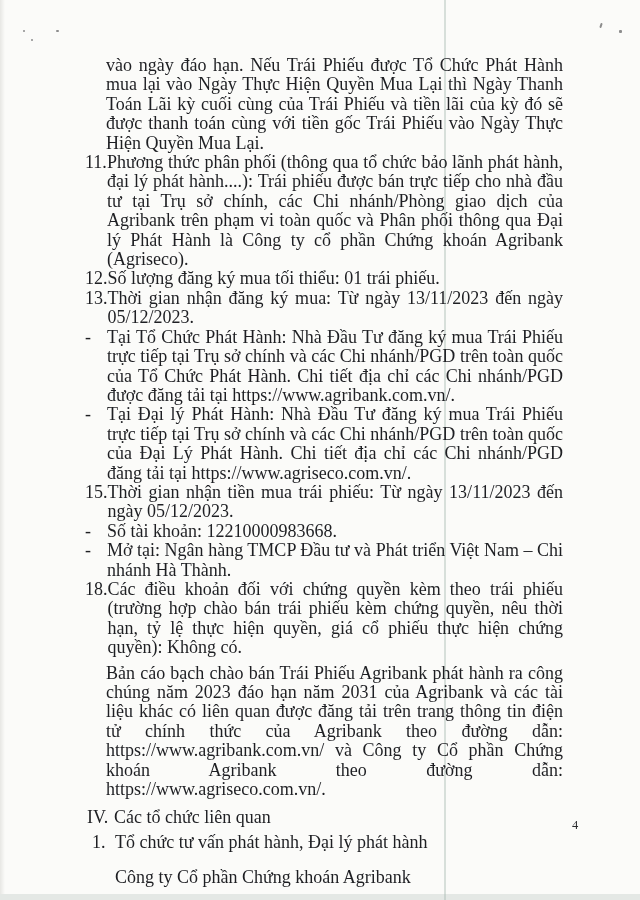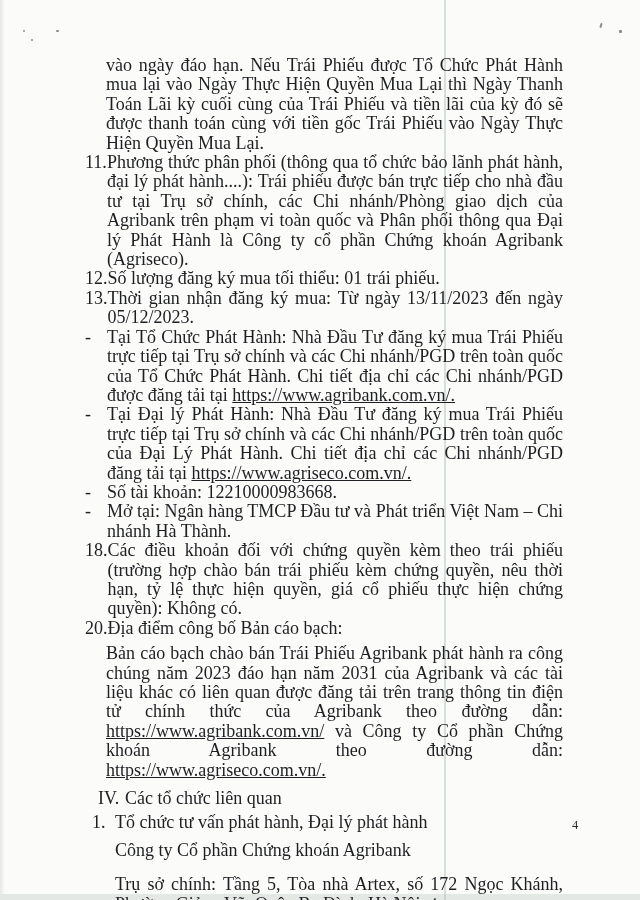--- a/index.html
+++ b/index.html
@@ -15,26 +15,26 @@
     font-size: 18px; line-height: 19.4px;
   }
   .row { display: flex; align-items: flex-start; }
   .num { flex: 0 0 22px; }
   .body { flex: 1; text-align: justify; }
   .para { text-align: justify; }
   .intro { margin-left: 21px; }
   .p20 { margin-left: 21px; margin-top: 6px; }
   .b { font-weight: normal; }
   .i { }
-  .u { text-decoration: underline; }
+  .u { }
   .siv { margin-top: 9px; }
-  .siv .num { flex: 0 0 27px; margin-left: 13px; }
+  .siv .num { flex: 0 0 27px; margin-left: 2px; }
   .sub1 { margin-top: 5px; margin-left: 7px; }
   .sub1 .num { flex: 0 0 23px; }
-  .comp { margin-left: 30px; margin-top: 8px; }
+  .comp { margin-left: 30px; margin-top: 16px; }
   .addr { margin-left: 30px; margin-top: 15px; }
   .sig { display: inline-block; vertical-align: -34px; margin-left: 3px; overflow: visible; }
   .pagenum { position: absolute; left: 572px; top: 818px; font-size: 12.5px; color: #2a2b2e; }
   .fold { position: absolute; left: 444px; top: 0; width: 2px; height: 900px;
           background: rgba(170,188,180,0.45); }
   .edgeL { position: absolute; left: 0; top: 0; width: 5px; height: 900px;
            background: linear-gradient(to right, #e7e7e4, rgba(231,231,228,0)); }
   .edgeB { position: absolute; left: 0; bottom: 0; width: 640px; height: 6px; background: #e4e8e5; }
   .speck { position: absolute; background: #8d8d8d; border-radius: 1px; }
   .s1 { left: 23px; top: 30px; width: 2px; height: 2px; }
@@ -79,43 +79,43 @@
   <div class="row">
     <span class="num">-</span>
     <div class="body"><span>Tại Tổ Chức Phát Hành: Nhà Đầu Tư đăng ký mua Trái Phiếu trực tiếp tại Trụ sở chính và các Chi nhánh/PGD trên toàn quốc của Tổ Chức Phát Hành. Chi tiết địa chỉ các Chi nhánh/PGD được đăng tải tại </span><span class="u">https://www.agribank.com.vn/.</span></div>
   </div>
 
   <div class="row">
     <span class="num">-</span>
     <div class="body"><span>Tại Đại lý Phát Hành: Nhà Đầu Tư đăng ký mua Trái Phiếu trực tiếp tại Trụ sở chính và các Chi nhánh/PGD trên toàn quốc của Đại Lý Phát Hành. Chi tiết địa chỉ các Chi nhánh/PGD đăng tải tại </span><span class="u">https://www.agriseco.com.vn/.</span></div>
   </div>
 
+  <div class="row">
+    <span class="num">15.</span>
+    <div class="body"><span>Thời gian nhận tiền mua trái phiếu: </span><span class="b">Từ ngày 13/11/2023 đến ngày 05/12/2023</span><span>.</span></div>
+  </div>
 
 
   <div class="row">
     <span class="num">-</span>
     <div class="body"><span>Số tài khoản: 12210000983668.</span></div>
   </div>
 
   <div class="row">
     <span class="num">-</span>
     <div class="body"><span>Mở tại: Ngân hàng TMCP Đầu tư và Phát triển Việt Nam – Chi nhánh Hà Thành.</span></div>
   </div>
 
 
   <div class="row">
     <span class="num">18.</span>
     <div class="body"><span>Các điều khoản đối với chứng quyền kèm theo trái phiếu </span><span class="i">(trường hợp chào bán trái phiếu kèm chứng quyền, nêu thời hạn, tỷ lệ thực hiện quyền, giá cổ phiếu thực hiện chứng quyền)</span><span>: Không có.</span></div>
   </div>
 
 
-  <div class="row">
-    <span class="num">20.</span>
-    <div class="body"><span>Địa điểm công bố Bản cáo bạch:</span></div>
-  </div>
 
   <div class="para p20"><span>Bản cáo bạch chào bán Trái Phiếu Agribank phát hành ra công chúng năm 2023 đáo hạn năm 2031 của Agribank và các tài liệu khác có liên quan được đăng tải trên trang thông tin điện tử chính thức của Agribank theo đường dẫn: </span><span class="u">https://www.agribank.com.vn/</span><span> và Công ty Cổ phần Chứng khoán Agribank theo đường dẫn: </span><span class="u">https://www.agriseco.com.vn/.</span></div>
 
   <div class="row siv">
     <span class="num b">IV.</span>
     <div class="body b">Các tổ chức liên quan</div>
   </div>
 
   <div class="row sub1">
     <span class="num b">1.</span>

